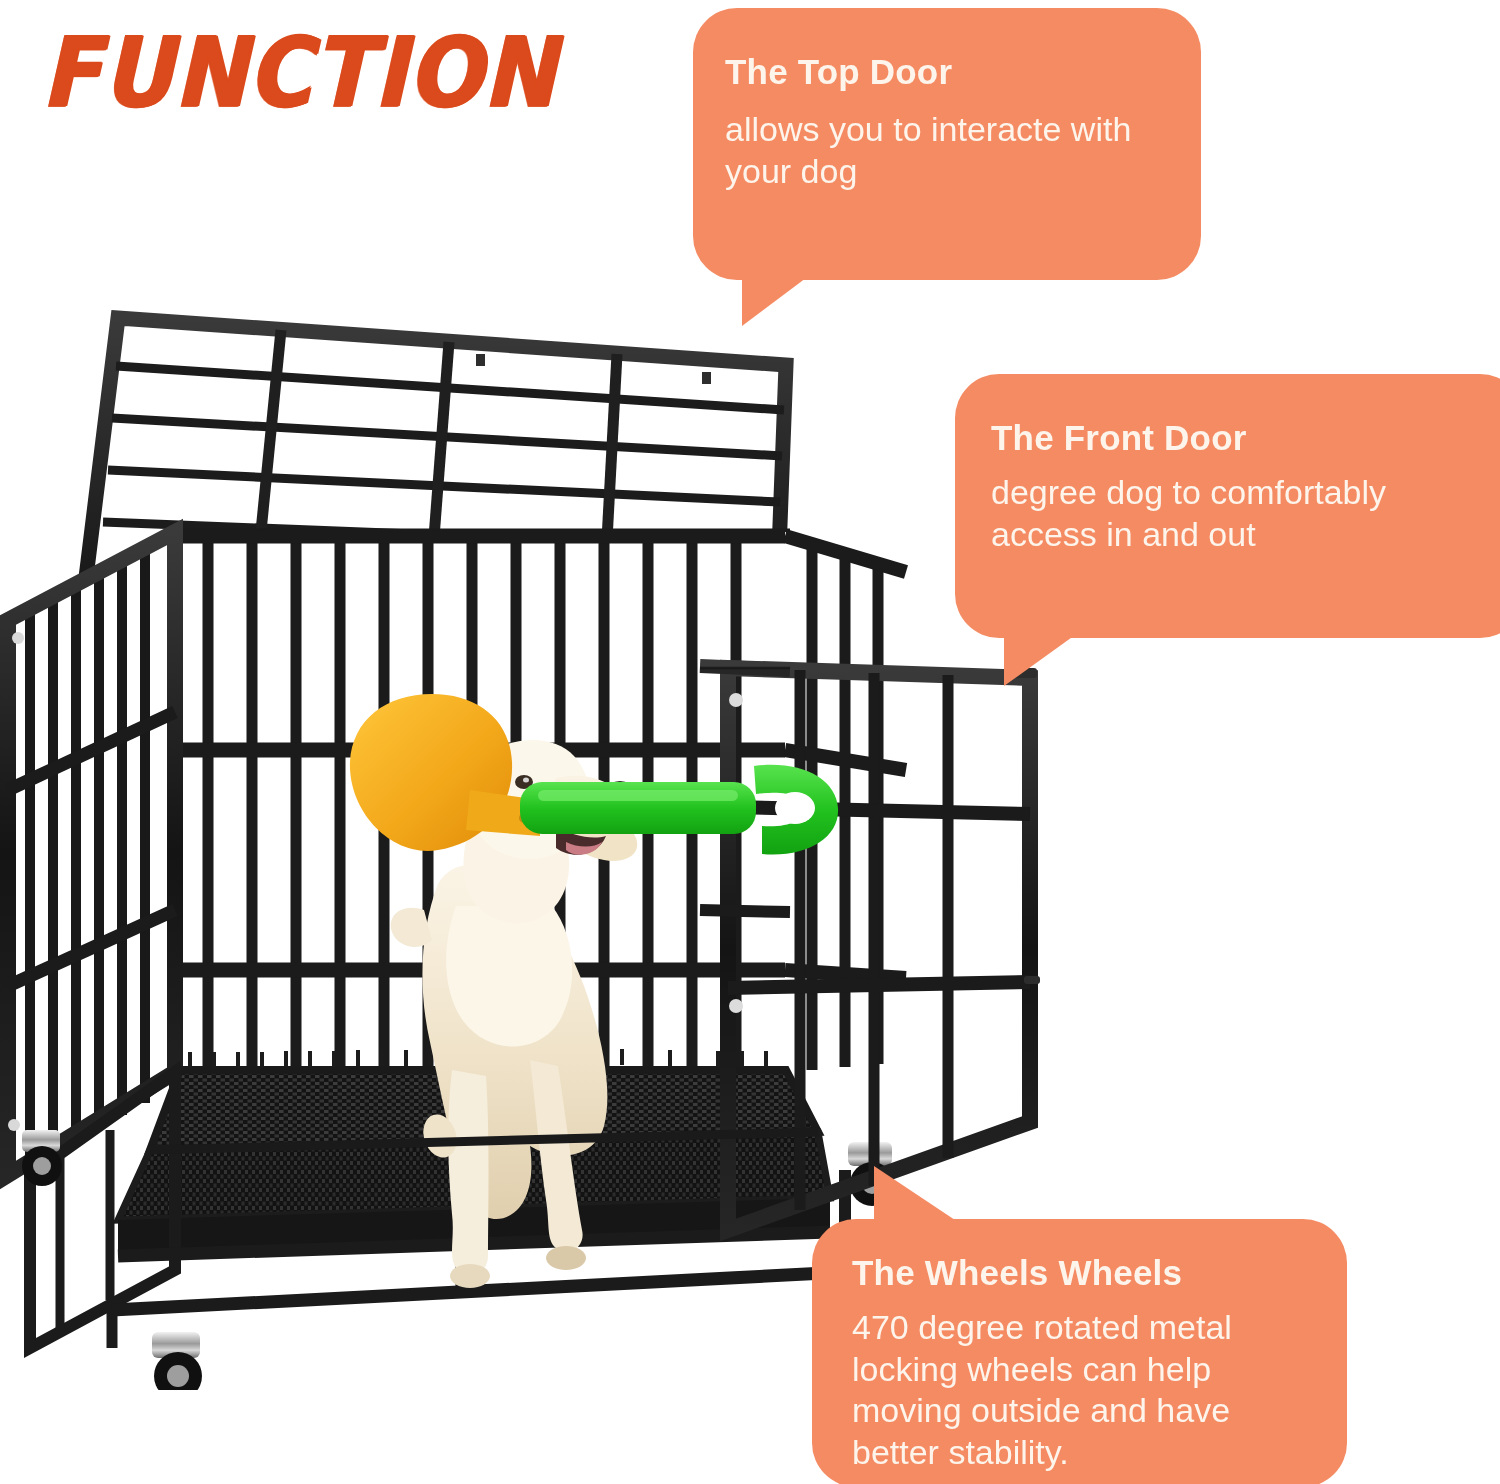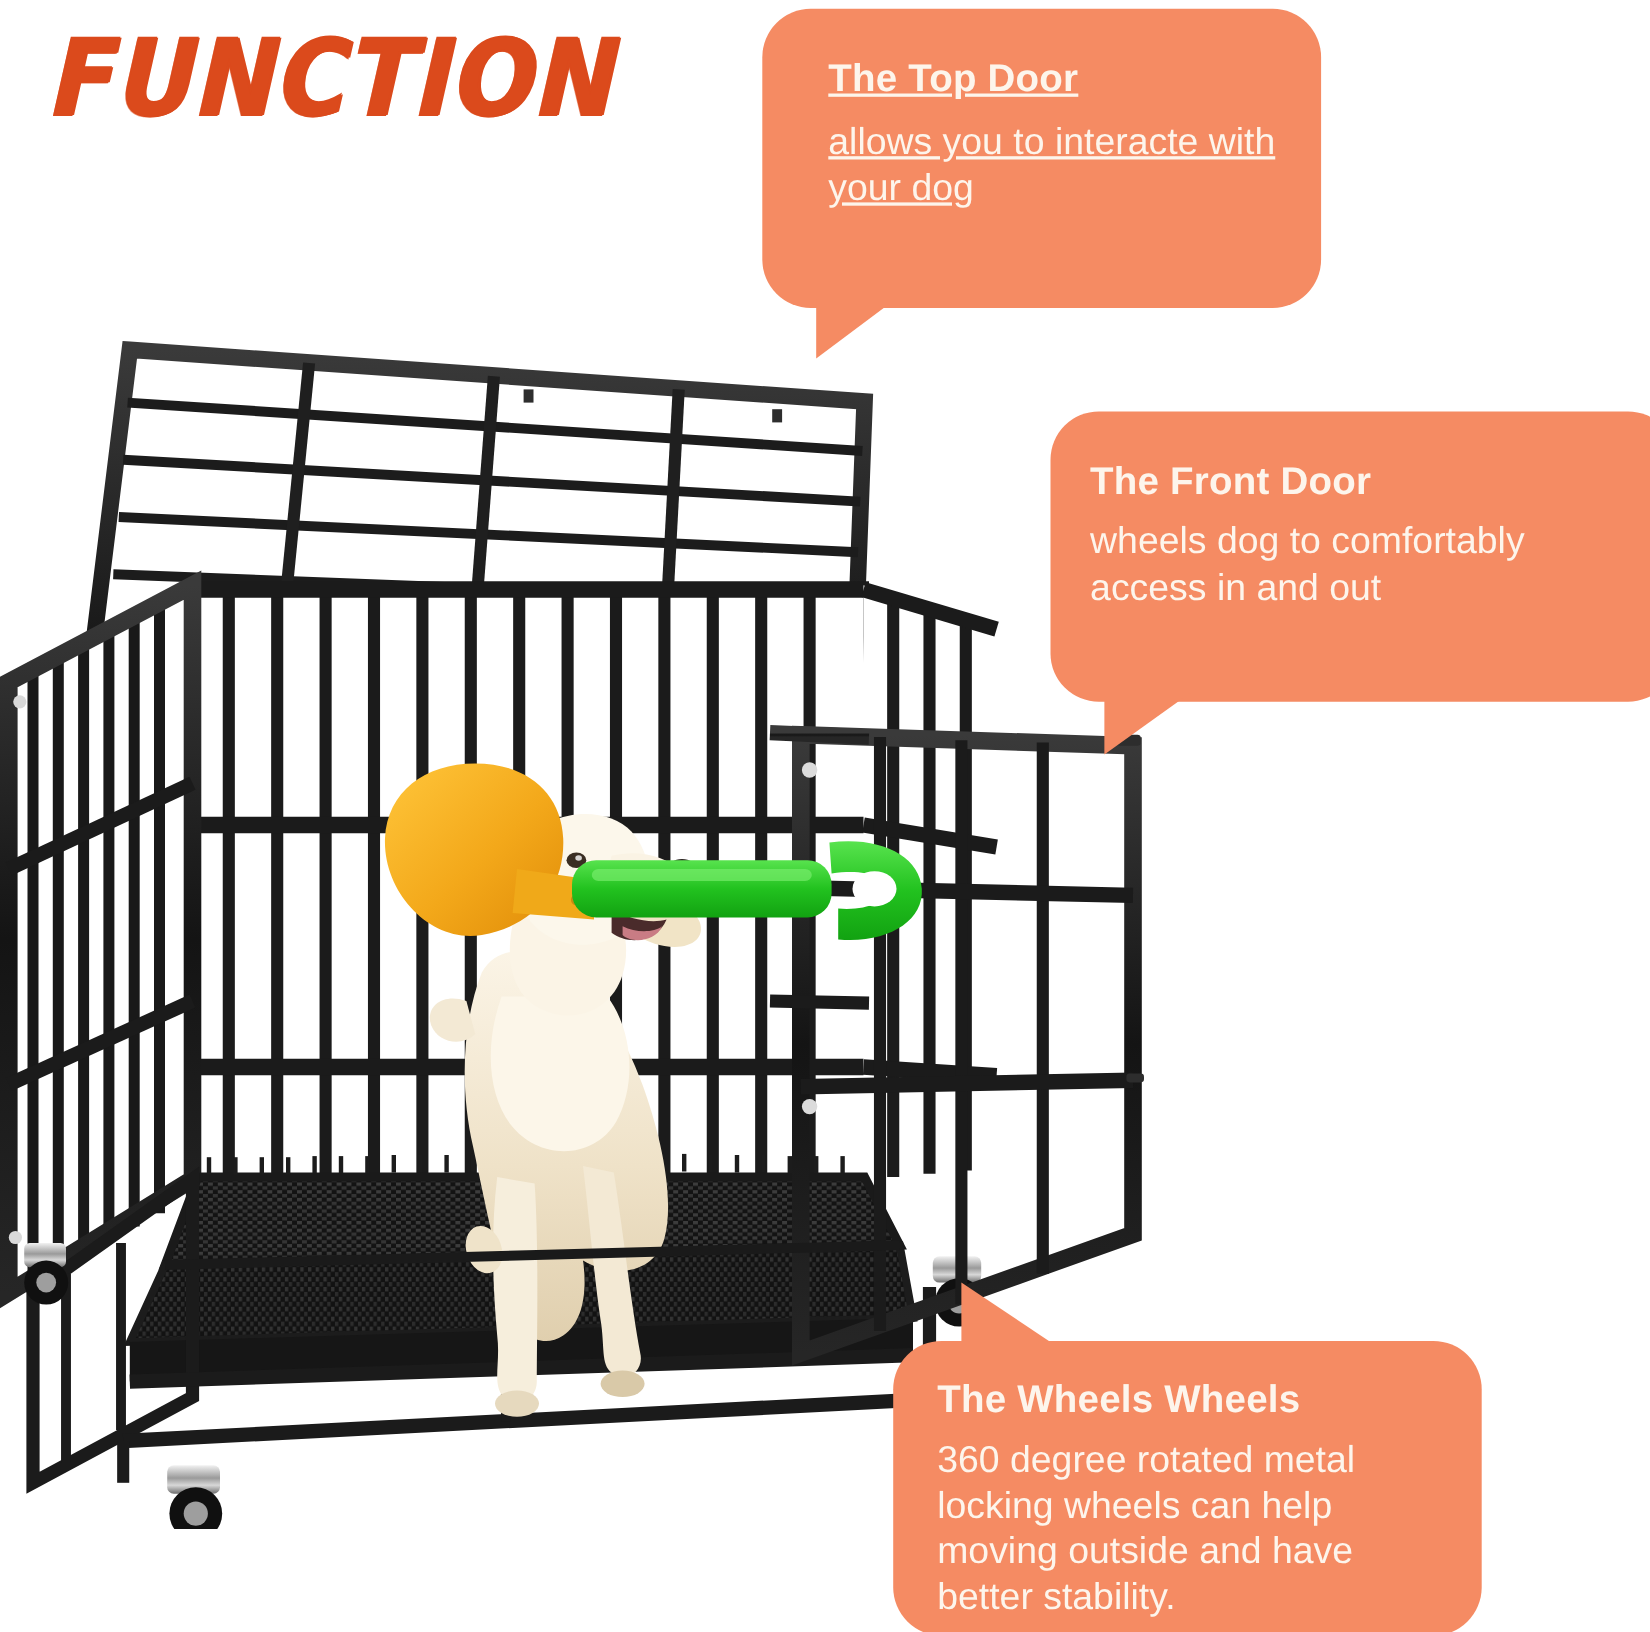--- a/index.html
+++ b/index.html
@@ -63,22 +63,21 @@
   .tail {
     position: absolute;
     width: 0; height: 0;
     border-style: solid;
   }
 
   
   #callout-top-door {
     left: 693px; top: 8px;
     width: 508px; height: 272px;
-    padding: 44px 34px 0 60px;
-    text-decoration: underline;
+    padding: 44px 34px 0 32px;
   }
   #callout-top-door .c-head { margin-bottom: 17px; }
   #tail-top-door {
     left: 742px; top: 272px;
     border-width: 0 0 54px 72px;
     border-color: transparent transparent transparent #F58B63;
   }
 
   
   #callout-front-door {
@@ -448,23 +447,23 @@
   </div>
 
   <div class="callout" id="callout-top-door">
     <div class="c-head">The Top Door</div>
     <div class="c-body">allows you to interacte with your dog</div>
   </div>
   <div class="tail" id="tail-top-door"></div>
 
   <div class="callout" id="callout-front-door">
     <div class="c-head">The Front Door</div>
-    <div class="c-body">wheels dog to comfortably access in and out</div>
+    <div class="c-body">degree dog to comfortably access in and out</div>
   </div>
   <div class="tail" id="tail-front-door"></div>
 
   <div class="tail" id="tail-wheels"></div>
   <div class="callout" id="callout-wheels">
     <div class="c-head">The Wheels Wheels</div>
-    <div class="c-body">360 degree rotated metal locking wheels can help moving outside and have better stability.</div>
+    <div class="c-body">470 degree rotated metal locking wheels can help moving outside and have better stability.</div>
   </div>
 
 </div>
 
 </body></html>

